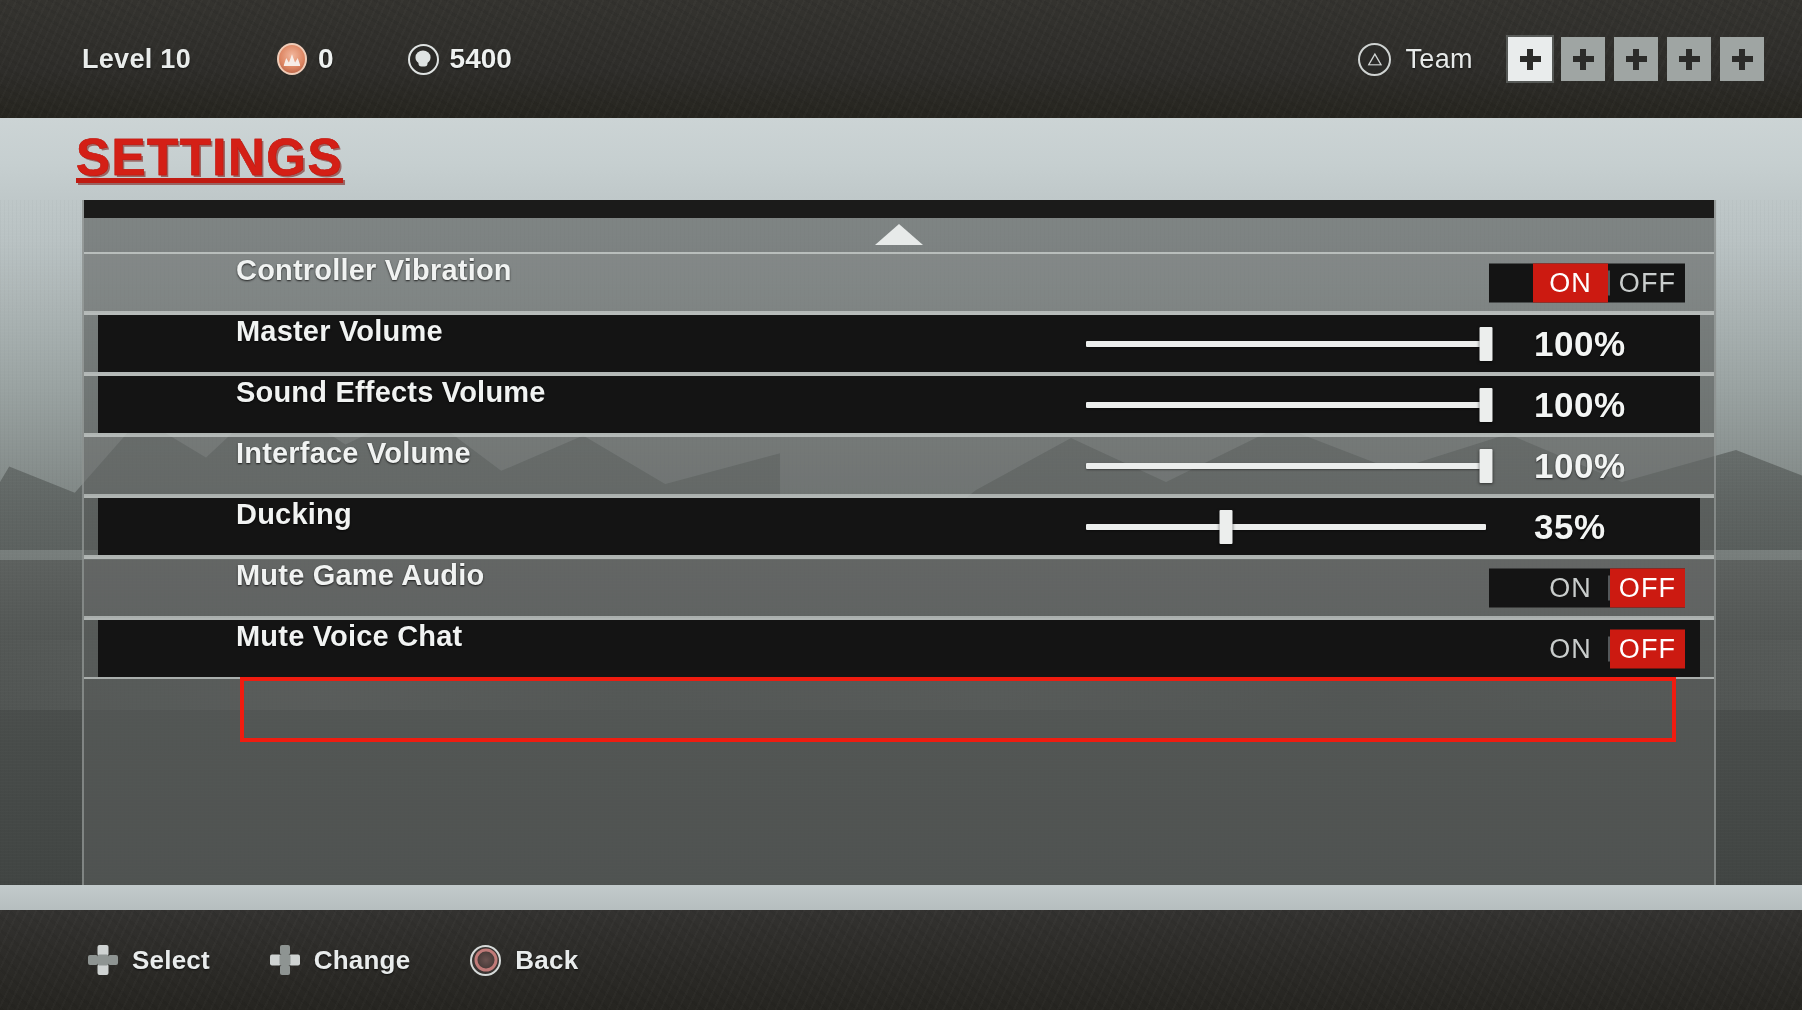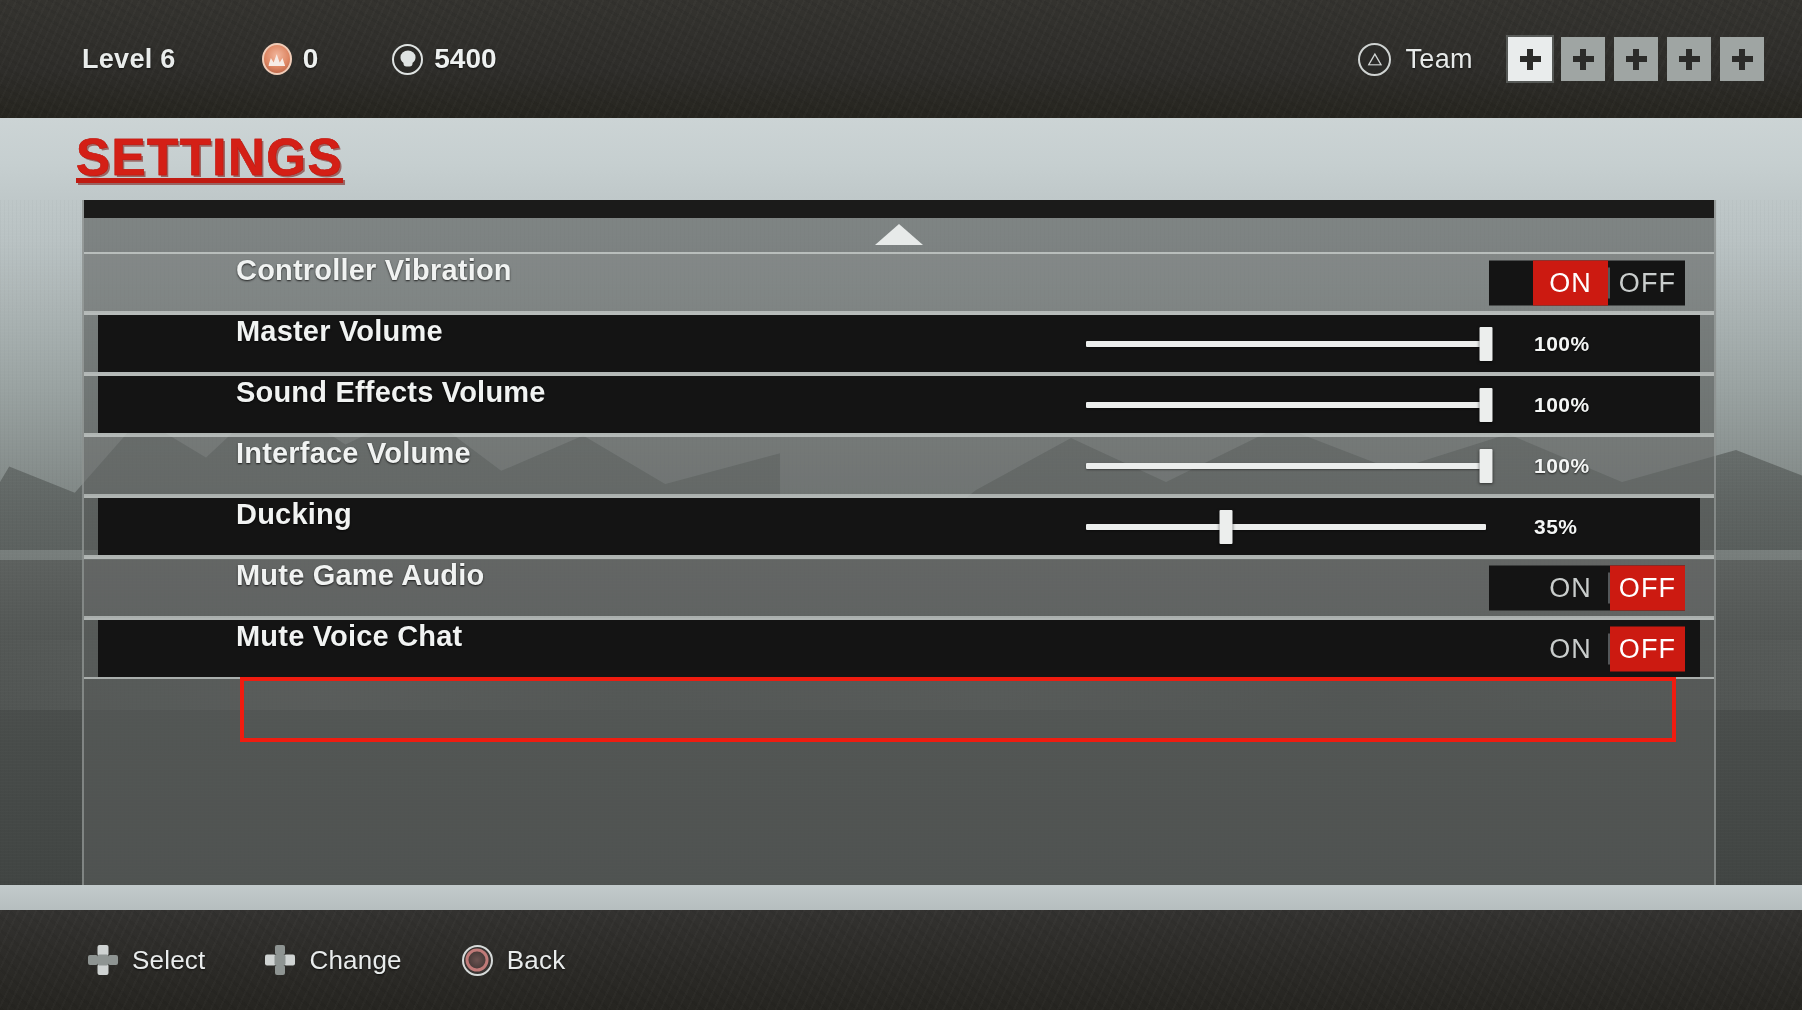--- a/index.html
+++ b/index.html
@@ -179,21 +179,21 @@
   .row-label {
     position:relative; z-index:2; margin-left:152px;
     color:#f1f3f2; font-size:29px; font-weight:700; letter-spacing:.2px;
     text-shadow:0 1px 2px rgba(0,0,0,.75);
     white-space:nowrap;
   }
 
   
   .toggle {
     position:absolute; right:29px; top:50%; transform:translateY(-50%); z-index:3;
-    display:flex; height:45px; width:196px;
+    display:flex; height:39px; width:196px;
     background:#141414; align-items:stretch;padding-left:44px;
   }
   .toggle .opt {
     flex:1; display:flex; align-items:center; justify-content:center;
     font-size:27px; font-weight:400; letter-spacing:1.1px; color:#c9cdcc;
   }
   .toggle .opt.on-sel { background:#cc1a11; color:#fff; font-weight:500; }
   .toggle .opt.off-sel { background:#cc1a11; color:#fff; font-weight:500; }
   .toggle .divider { width:2px; background:#54585a; margin:7px 0; }
 
@@ -207,21 +207,21 @@
     width:400px; height:6px; background:#eceeed; border-radius:1px;
     box-shadow:0 1px 2px rgba(0,0,0,.4);
   }
   .slider-knob {
     position:absolute; top:50%; transform:translate(-50%,-50%);
     width:13px; height:34px; background:#eceeed; border-radius:1px;
     box-shadow:0 1px 3px rgba(0,0,0,.5);
   }
   .row-value {
     position:absolute; left:1450px; top:50%; transform:translateY(-50%); z-index:3;
-    color:#f3f5f4; font-size:21px; font-weight:700; letter-spacing:.5px;
+    color:#f3f5f4; font-size:35px; font-weight:700; letter-spacing:.5px;
     text-shadow:0 1px 2px rgba(0,0,0,.7);
     width:200px; text-align:left;
   }
 
   
   #annot-box {
     position:absolute; left:240px; top:700px; width:1436px; height:62px; z-index:30;
     border:4px solid #f01c10; pointer-events:none;
   }
 
@@ -238,21 +238,21 @@
   #footer .noise{
     position:absolute; inset:0;
     background-image:
       repeating-linear-gradient(115deg, rgba(255,255,255,.018) 0 2px, transparent 2px 8px),
       repeating-linear-gradient(40deg, rgba(0,0,0,.05) 0 3px, transparent 3px 10px);
     pointer-events:none;
   }
   .hints { position:absolute; left:88px; display:flex; align-items:center; }
   .hint { display:flex; align-items:center; gap:14px; margin-right:60px; }
   .hint-label {
-    color:#e9ecec; font-size:26px; font-weight:400; letter-spacing:.2px;
+    color:#e9ecec; font-size:26px; font-weight:700; letter-spacing:.2px;
     text-shadow:0 1px 2px rgba(0,0,0,.7); white-space:nowrap;
   }
 
   
   .dpad { width:30px; height:30px; position:relative; flex:none; }
   .dpad .arm { position:absolute; background:#cfd3d2; border-radius:2px; }
   .dpad .hub { position:absolute; left:50%; top:50%; transform:translate(-50%,-50%);
                width:11px; height:11px; background:#8e9492; border-radius:2px; }
   
   .dpad.vert .arm.up   { left:50%; transform:translateX(-50%); top:0;  width:11px; height:11px; }
@@ -292,21 +292,21 @@
   <div class="bg-mtn-r"></div>
   <div class="bg-ground"></div>
   <div class="bg-strip"></div>
   <div class="bg-noise"></div>
 </div>
 
 <div id="hud">
   <div class="noise"></div>
 
   <div class="hud-left">
-    <div class="hud-level">Level 6</div>
+    <div class="hud-level">Level 10</div>
 
     <div class="hud-stat s1">
       <div class="icon-bandit"></div>
       <div class="hud-val">0</div>
     </div>
 
     <div class="hud-stat s2">
       <div class="icon-skull"></div>
       <div class="hud-val">5400</div>
     </div>

